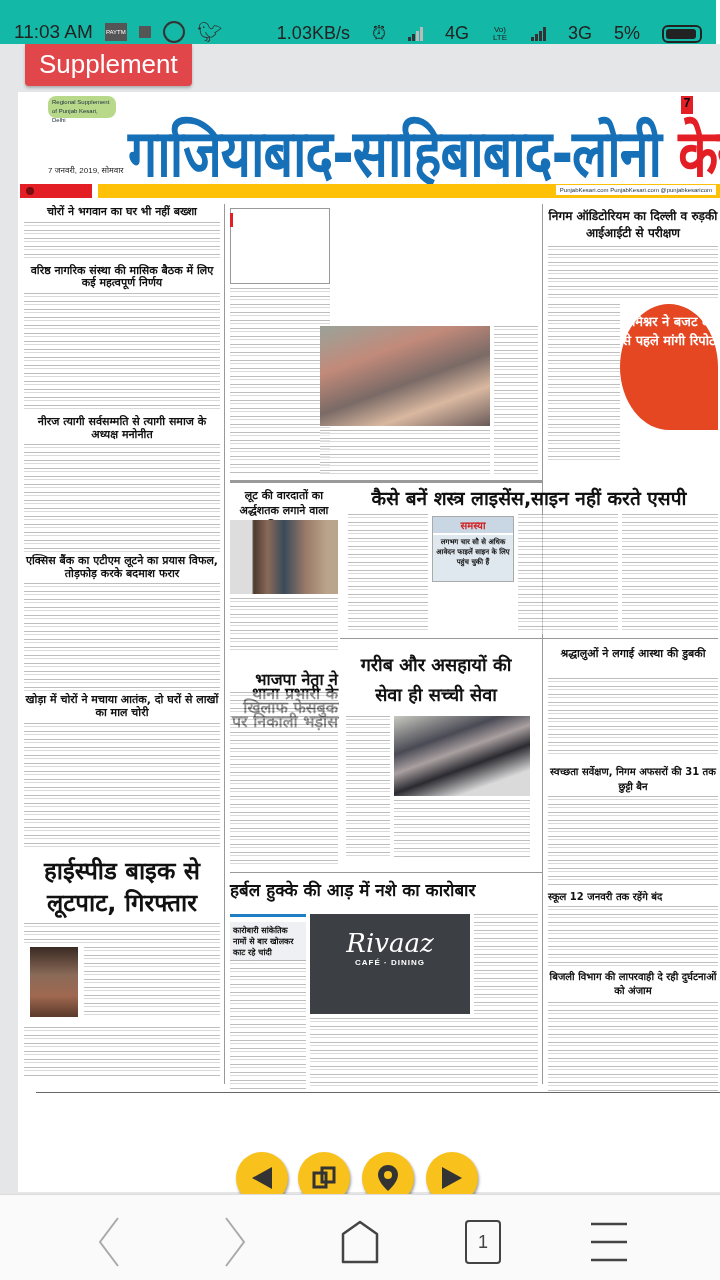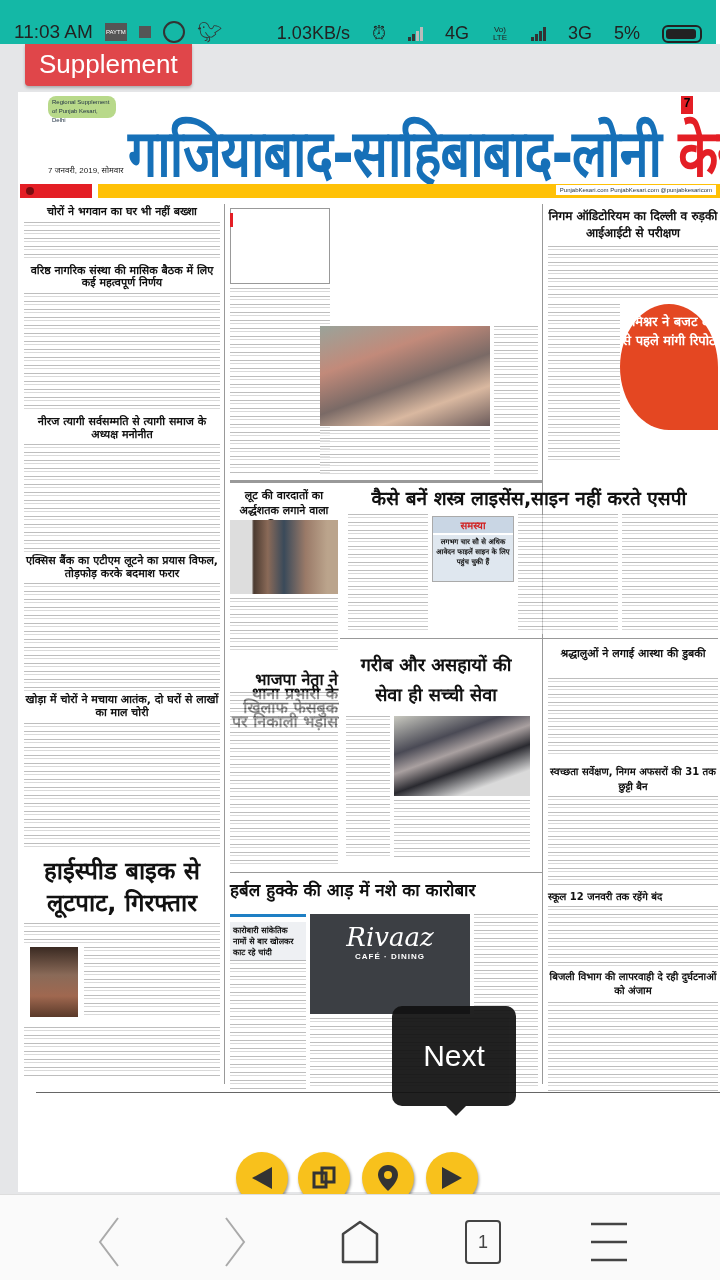--- a/index.html
+++ b/index.html
@@ -175,29 +175,28 @@
     <div class="lines" style="position:absolute;left:530px;top:814px;width:170px;height:60px"></div>
     <div class="hd" style="position:absolute;left:530px;top:878px;width:170px;font-size:10px;line-height:14px">बिजली विभाग की लापरवाही दे रही दुर्घटनाओं को अंजाम</div>
     <div class="lines" style="position:absolute;left:530px;top:910px;width:170px;height:90px"></div>
 
     <div class="hrule" style="left:212px;top:780px;width:312px;height:1px;background:#999"></div>
     <div class="hd" style="position:absolute;left:212px;top:786px;width:310px;font-size:17px;line-height:24px;text-align:left">हर्बल हुक्के की आड़ में नशे का कारोबार</div>
     <div style="position:absolute;left:212px;top:822px;width:76px;height:3px;background:#1e7fc4"></div>
     <div class="hd" style="position:absolute;left:212px;top:830px;width:76px;font-size:8px;line-height:11px;text-align:left;background:#eef0f3;padding:3px">कारोबारी सांकेतिक नामों से बार खोलकर काट रहे चांदी</div>
     <div class="lines" style="position:absolute;left:212px;top:868px;width:76px;height:130px"></div>
     <div class="photo" style="left:292px;top:822px;width:160px;height:100px;background:#3c3f44">
-      <div style="color:#fff;font-family:'DejaVu Serif',serif;font-style:italic;font-size:26px;text-align:center;margin-top:8px">Rivaaz</div>
+      <div style="color:#fff;font-family:'DejaVu Serif',serif;font-style:italic;font-size:26px;text-align:center;margin-top:14px">Rivaaz</div>
       <div style="color:#fff;font-size:8px;font-weight:bold;text-align:center;letter-spacing:1px">CAFÉ · DINING</div>
     </div>
     <div class="lines" style="position:absolute;left:456px;top:822px;width:64px;height:100px"></div>
     <div class="lines" style="position:absolute;left:292px;top:926px;width:228px;height:72px"></div>
     <div class="hrule" style="left:18px;top:1000px;width:684px;height:1px;background:#666"></div>
   </div>
 
-  <div class="nextpop">Next</div>
 
   <div class="navbtns">
     <div class="nb" style="left:236px">
       <svg width="24" height="26">
           <polygon points="22,2 22,24 2,13" fill="#333"></polygon>
         </svg>
     </div>
     <div class="nb" style="left:298px">
       <svg width="26" height="26">
           <rect x="3" y="8" width="12" height="14" fill="none" stroke="#333" stroke-width="3"></rect>

